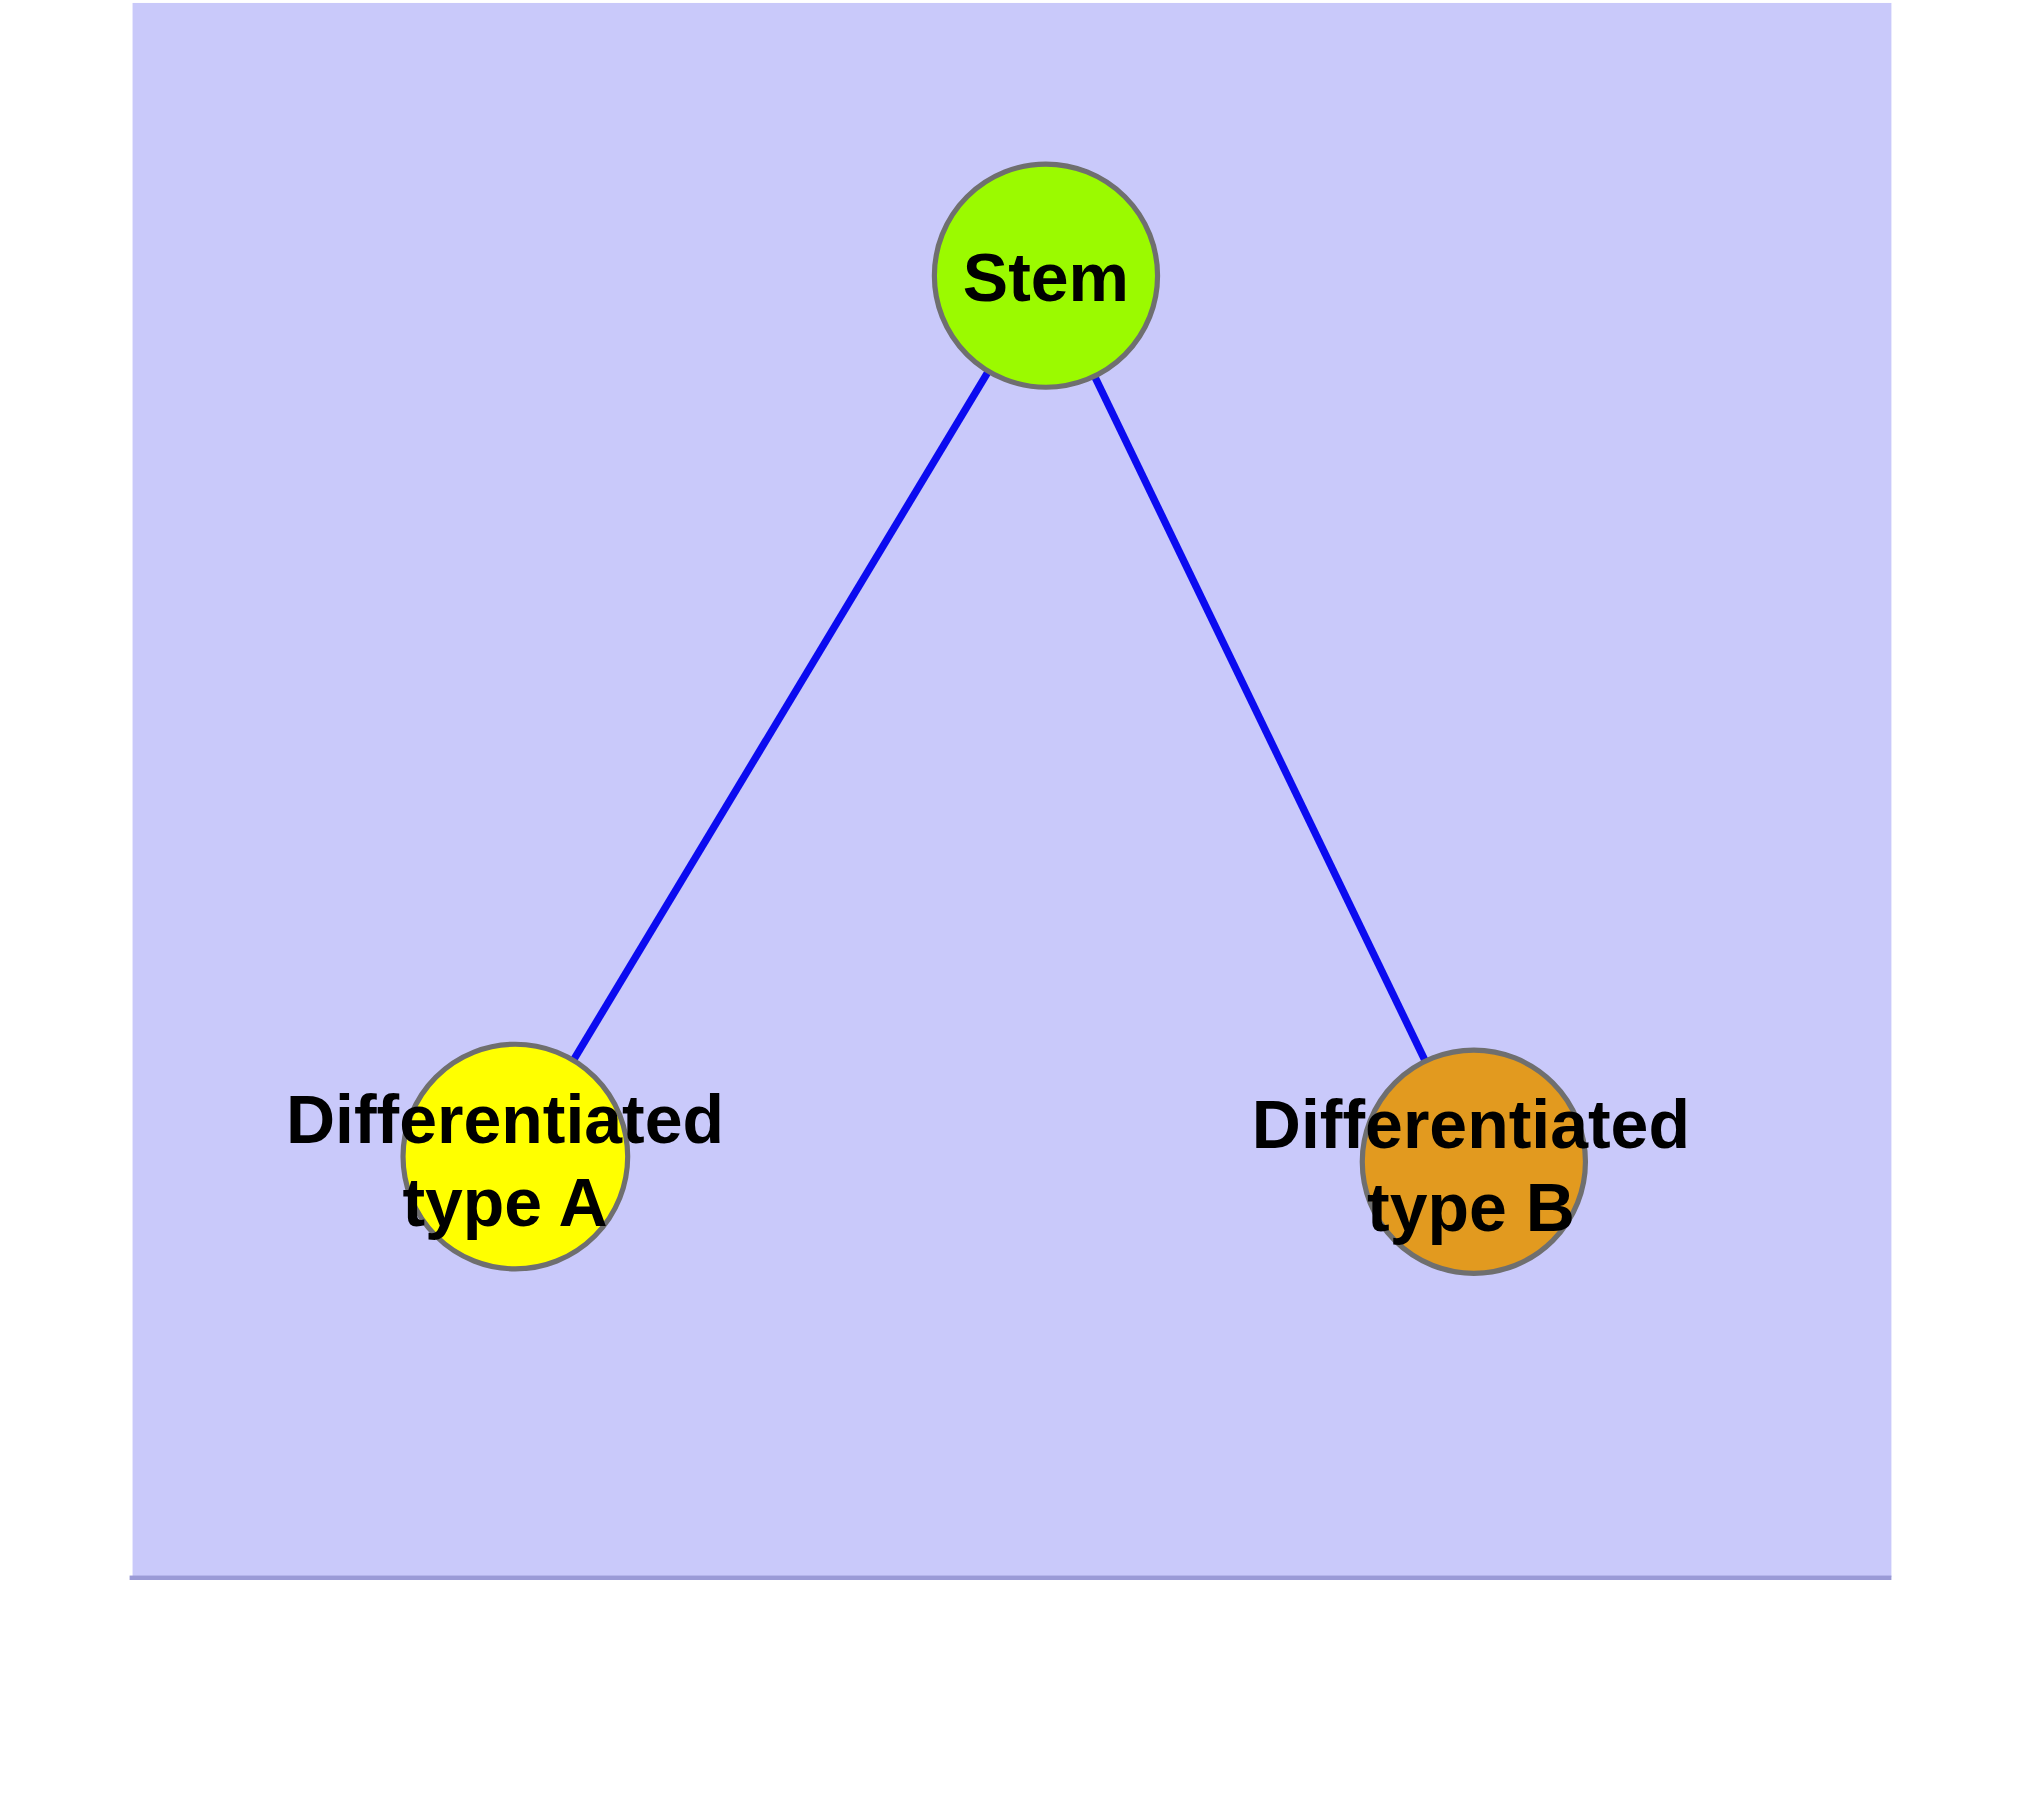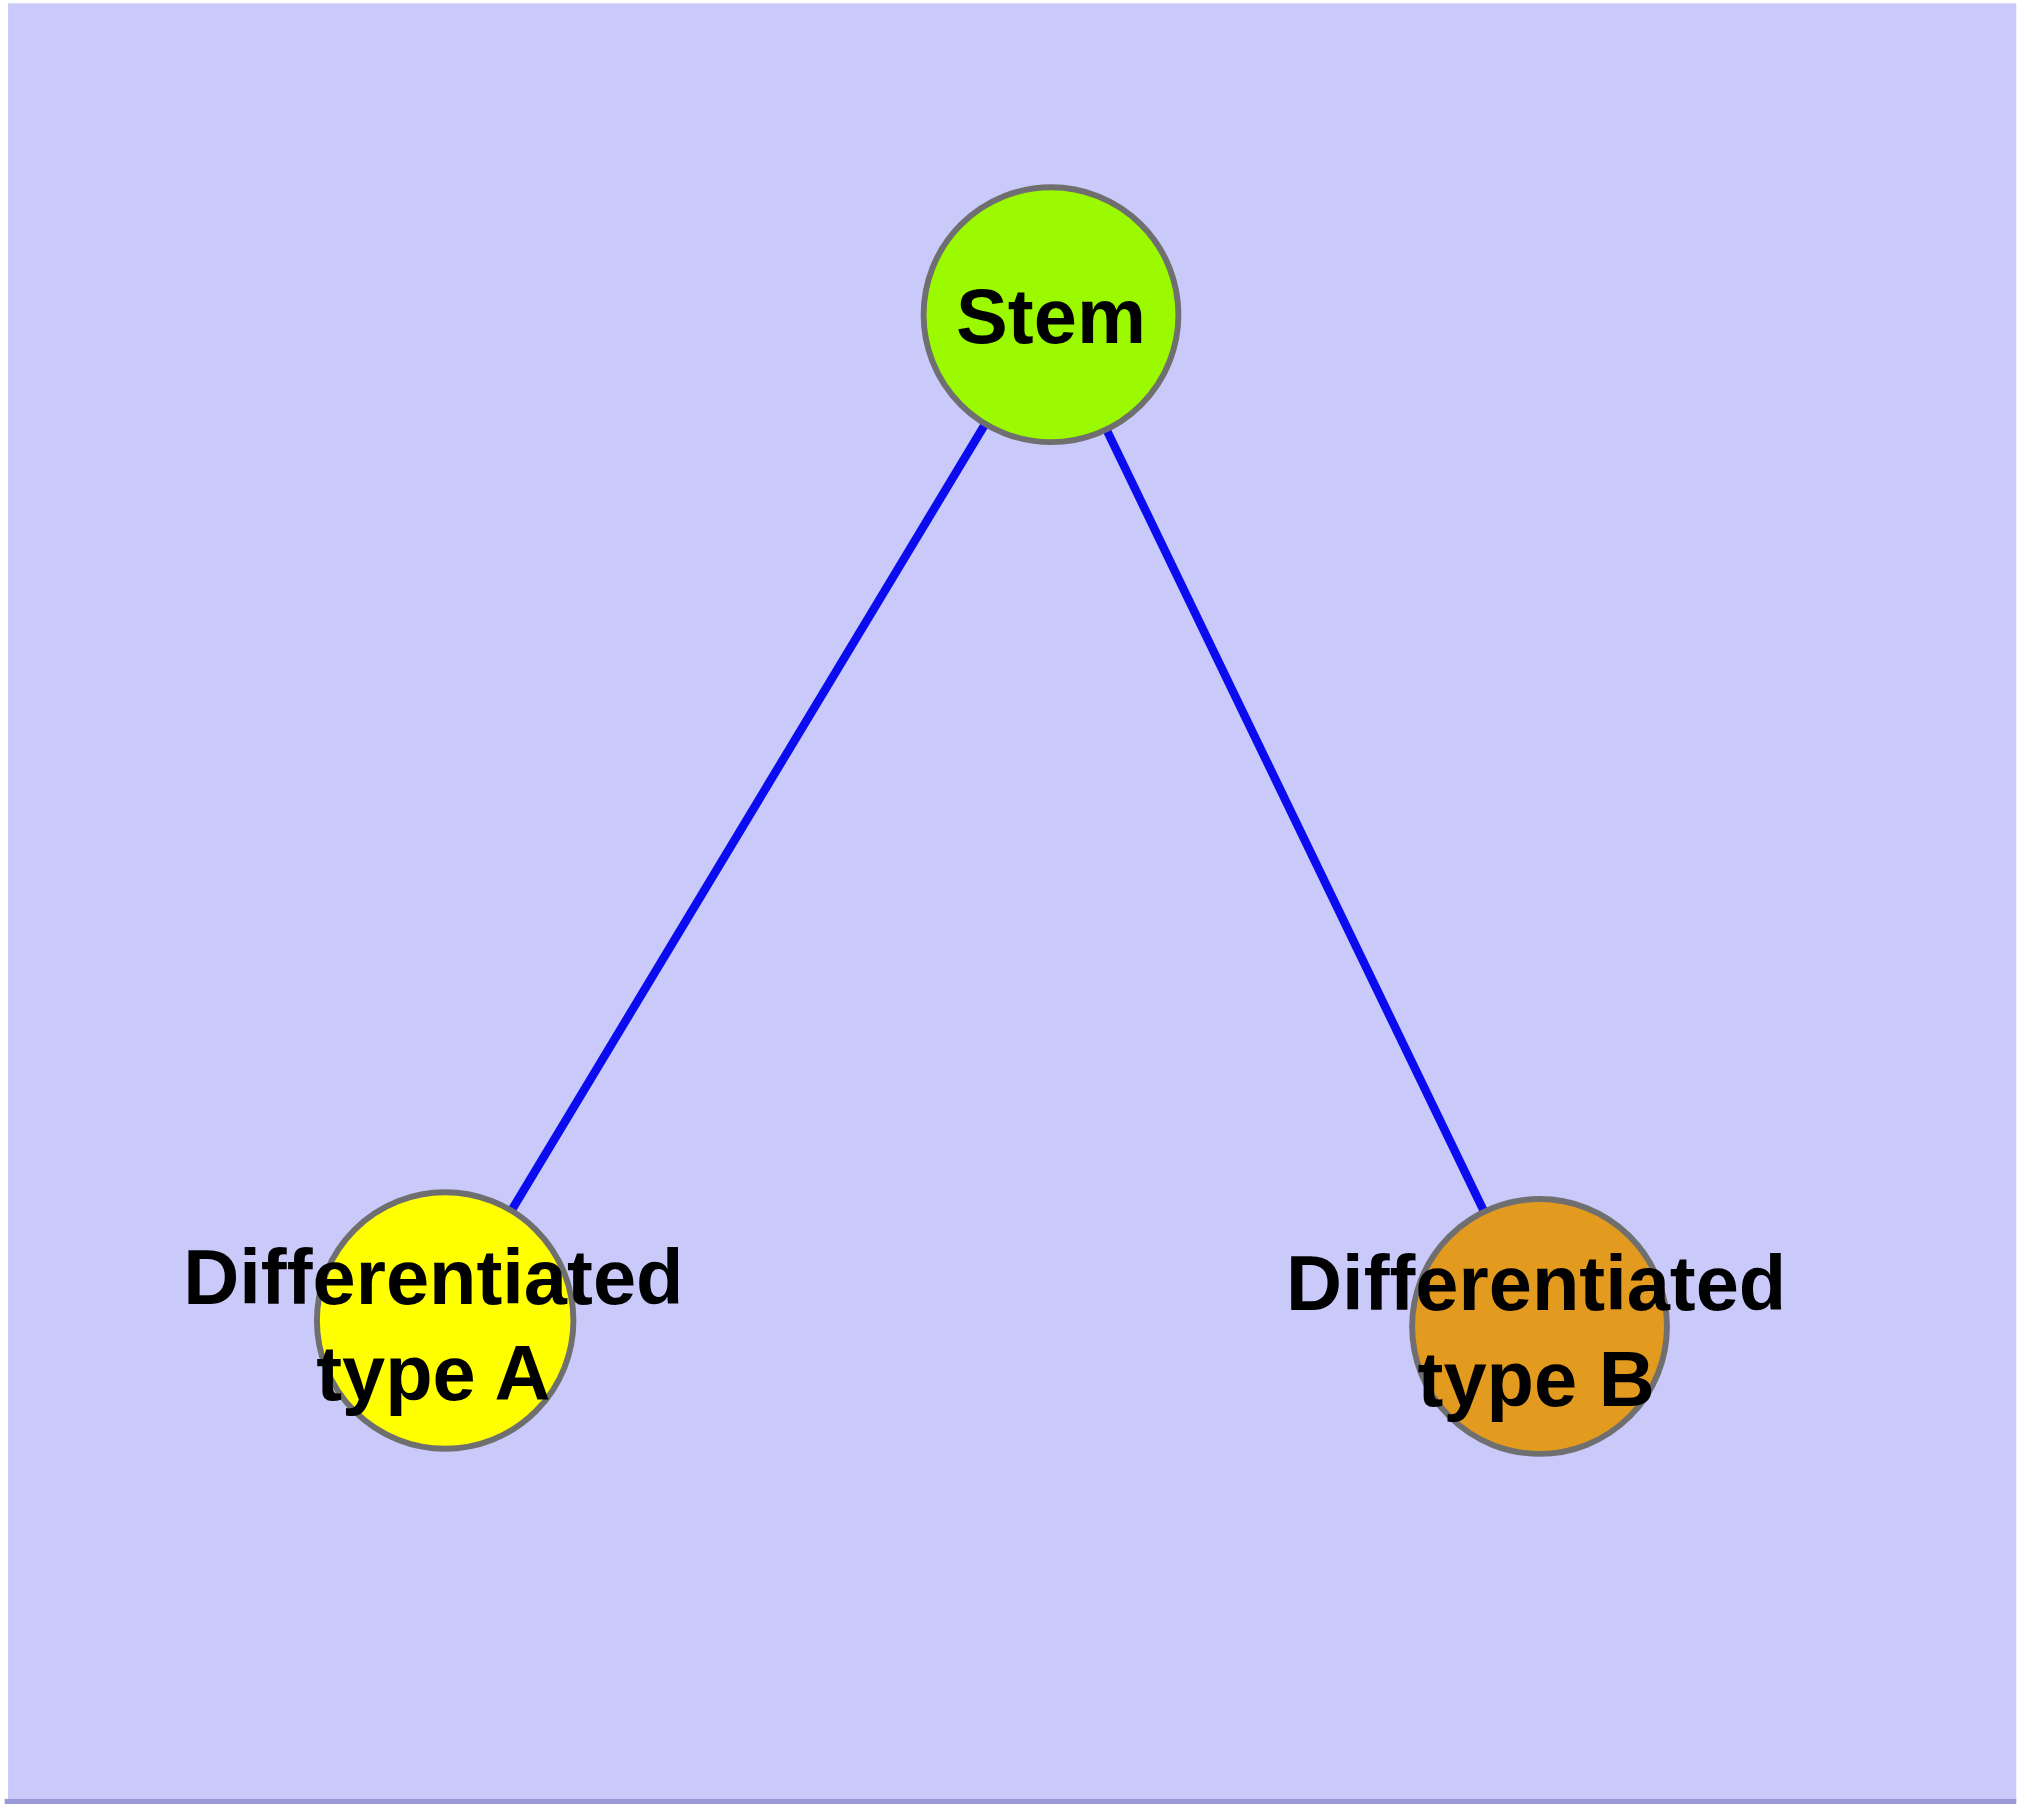--- a/index.html
+++ b/index.html
@@ -3,21 +3,21 @@
 <meta charset="utf-8">
 <style>
   html, body {
     margin: 0;
     padding: 0;
     background: #ffffff;
   }
   .page {
     position: relative;
     width: 2021px;
-    height: 1804px;
+    height: 1580px;
     overflow: hidden;
     font-family: "Liberation Sans", sans-serif;
   }
   .page svg {
     display: block;
     width: 100%;
     height: 100%;
   }
   .edge {
     stroke-width: 10;

